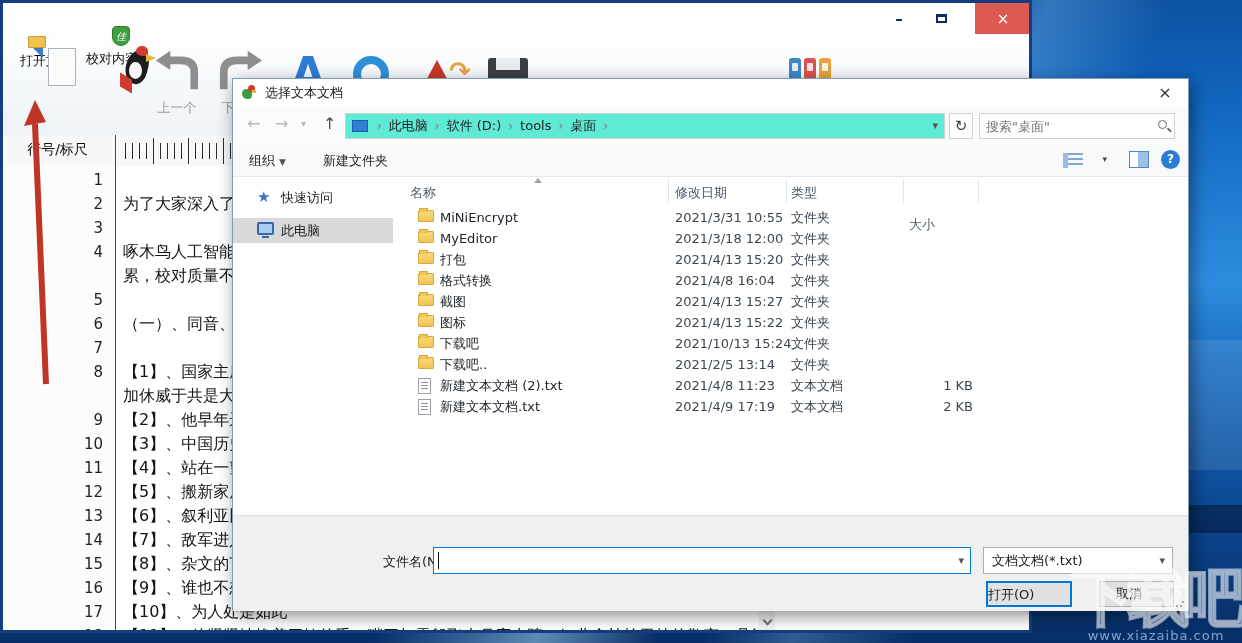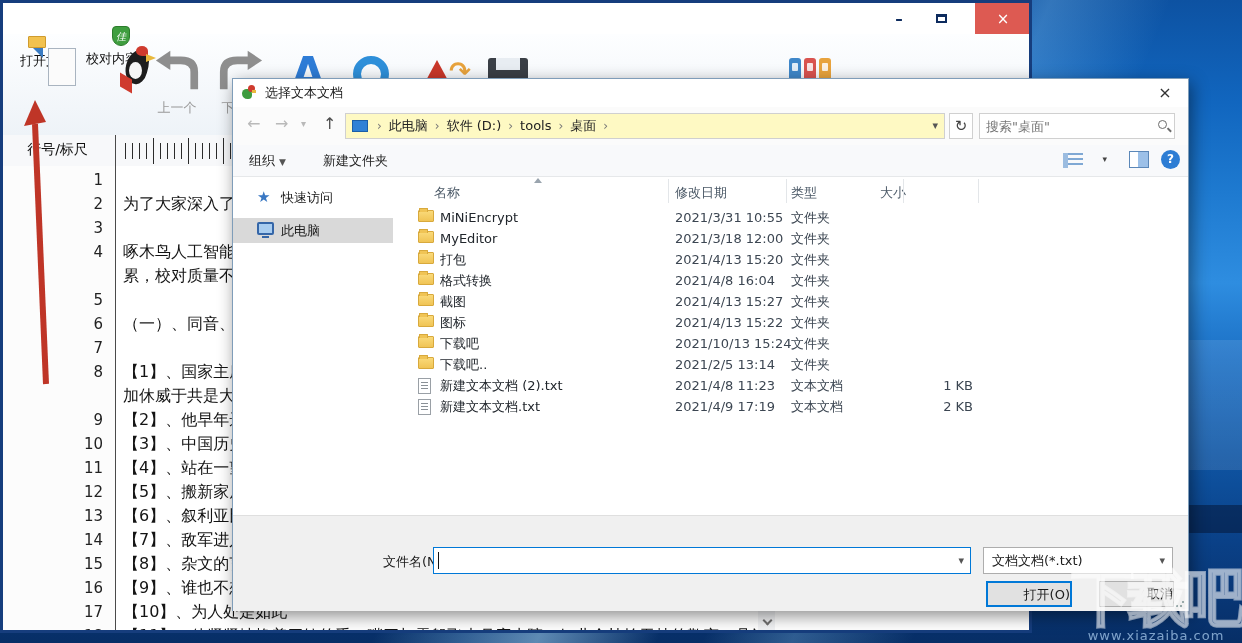--- a/index.html
+++ b/index.html
@@ -101,21 +101,21 @@
   #dtitle { position:absolute; left:0; top:0; width:100%; height:28px; background:#fff; display:flex; align-items:center; }
   #dtitle .birdicon { width:16px; height:16px; margin:0 8px; position:relative; }
   #dtitle .birdicon .b1{position:absolute;left:1px;top:4px;width:10px;height:10px;border-radius:50% 50% 40% 60%;background:#3e9b3e;}
   #dtitle .birdicon .b2{position:absolute;left:7px;top:0;width:7px;height:7px;border-radius:50%;background:#cf3b2e;}
   #dtitle .birdicon .b3{position:absolute;left:11px;top:5px;width:4px;height:3px;background:#e9b93d;}
   #dtitle .t { color:#1a1a1a; }
   #dclose { position:absolute; right:0; top:0; width:46px; height:28px; text-align:center; line-height:28px; font-size:16px; color:#333; }
   #dnav { position:absolute; left:0; top:28px; width:100%; height:38px; background:#fbfbfb; }
   .navarrow { position:absolute; top:7px; font-size:16px; color:#b9b9b9; }
   .navarrow.up { color:#4d4d4d; }
-  #addrbox { position:absolute; left:112px; top:6px; width:600px; height:26px; background:#fef9c3; border:1px solid #d0d0d0; display:flex; align-items:center; }
+  #addrbox { position:absolute; left:112px; top:6px; width:600px; height:26px; background:#5eead4; border:1px solid #d0d0d0; display:flex; align-items:center; }
   #addrbox .pcicon { width:16px; height:12px; background:#2f81d6; border:1px solid #1b5ea8; margin:0 6px; }
   #addrbox .crumb { color:#222; padding:0 4px; }
   #addrbox .sep { color:#777; padding:0 3px; font-size:12px; }
   #addr-drop { position:absolute; right:6px; top:5px; color:#555; font-size:11px; }
   #refreshbtn { position:absolute; left:716px; top:6px; width:24px; height:26px; border:1px solid #d0d0d0; background:#fff; text-align:center; line-height:24px; color:#444; font-size:15px; }
   #searchbox { position:absolute; left:746px; top:6px; width:196px; height:26px; border:1px solid #d0d0d0; background:#fff; }
   #searchbox input { position:absolute; left:6px; top:2px; width:160px; height:20px; border:none; outline:none; font-size:13px; color:#555; font-family:inherit; background:transparent; }
   #searchbox .mag { position:absolute; right:7px; top:6px; width:9px; height:9px; border:1.5px solid #6b6b6b; border-radius:50%; }
   #searchbox .mag::after { content:""; position:absolute; left:8px; top:8px; width:5px; height:1.5px; background:#6b6b6b; transform:rotate(45deg); }
   #dtoolbar { position:absolute; left:0; top:66px; width:100%; height:32px; background:#f8f9fb; border-bottom:1px solid #e6e8ea;padding-left:20px; }
@@ -159,21 +159,21 @@
   .txticon::before { content:""; position:absolute; left:2px; top:3px; width:7px; height:1px; background:#8a9096; box-shadow:0 3px 0 #8a9096, 0 6px 0 #8a9096; }
 
   #dbottom { position:absolute; left:0; top:436px; width:100%; height:96px; background:#f0f0f0; border-top:1px solid #dfdfdf; }
   #fnlabel { position:absolute; left:150px; top:37px; color:#1a1a1a; }
   #fninput { position:absolute; left:200px; top:31px; width:538px; height:27px; background:#fff; border:1px solid #0078d7; }
   #fninput .caret { position:absolute; left:4px; top:4px; width:1px; height:17px; background:#111; }
   #fninput .drop { position:absolute; right:6px; top:6px; font-size:11px; color:#555; }
   #ftselect { position:absolute; left:750px; top:31px; width:190px; height:27px; background:#fff; border:1px solid #adadad; line-height:25px; }
   #ftselect .v { position:absolute; right:7px; top:0; font-size:11px; color:#555; }
   #ftselect .t { padding-left:8px; color:#1a1a1a; }
-  .dbtn { position:absolute; top:65px; height:26px; background:#e1e1e1; text-align:right; line-height:24px; color:#1a1a1a; }
+  .dbtn { position:absolute; top:65px; height:26px; background:#e1e1e1; text-align:left; line-height:24px; color:#1a1a1a; }
   #openbtn { left:753px; width:86px; border:2px solid #0078d7; }
   #cancelbtn { left:866px; width:75px; border:1px solid #adadad;padding-left:16px; }
   #grip { position:absolute; right:3px; bottom:3px; width:10px; height:10px;
     background:radial-gradient(circle at 2px 8px,#9aa 1px,transparent 1.5px),radial-gradient(circle at 6px 8px,#9aa 1px,transparent 1.5px),radial-gradient(circle at 8px 4px,#9aa 1px,transparent 1.5px); }
 
   
   #watermark { position:absolute; right:2px; bottom:0; z-index:60; text-align:center; pointer-events:none; }
   #watermark .big { font-size:62px; font-weight:bold; letter-spacing:-6px; color:rgba(255,255,255,.22);
     -webkit-text-stroke:2px rgba(255,255,255,.5); line-height:.95; }
   #watermark .url { font-size:13px; color:rgba(190,225,255,.65); letter-spacing:1px; }
@@ -388,25 +388,25 @@
           <span class="slbl">快速访问</span>
         </div>
         <div class="sitem sel" style="top: 41px;">
           <span class="sic compicon"></span>
           <span class="slbl">此电脑</span>
         </div>
       </div>
 
     <div id="flist">
       <div id="fheader">
-        <span class="h" style="left:36px;">名称</span>
+        <span class="h" style="left:12px;">名称</span>
         <span id="sortcaret"></span>
         <span class="h" style="left:277px;">修改日期</span>
         <span class="h" style="left:393px;">类型</span>
-        <span class="h" style="left:482px;">大小</span>
+        <span class="h" style="left:511px;margin-top:32px;">大小</span>
         <span class="vline" style="left:270px;"></span>
         <span class="vline" style="left:388px;"></span>
         <span class="vline" style="left:505px;"></span>
         <span class="vline" style="left:580px;"></span>
       </div>
       <div id="frows">
           <div class="frow" style="top: 30px; text-decoration: underline;">
             <span class="fic foldericon"></span>
             <span class="fname">MiNiEncrypt</span>
             <span class="fdate">2021/3/31 10:55</span>

